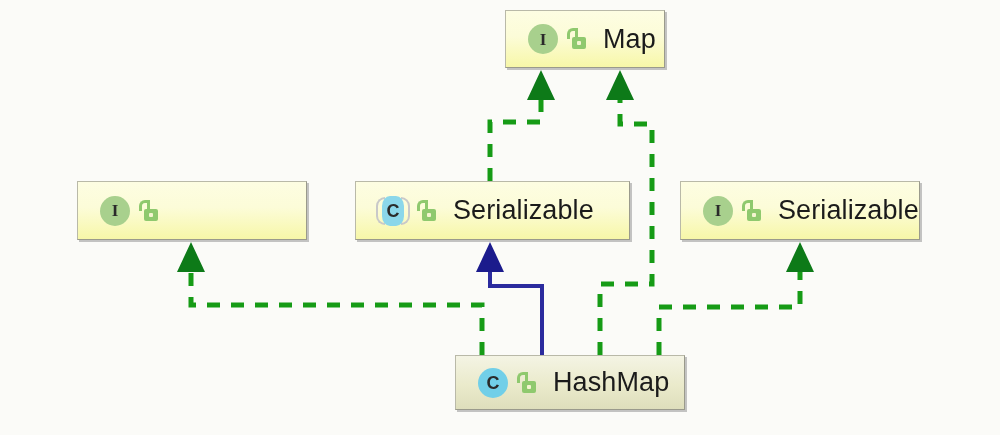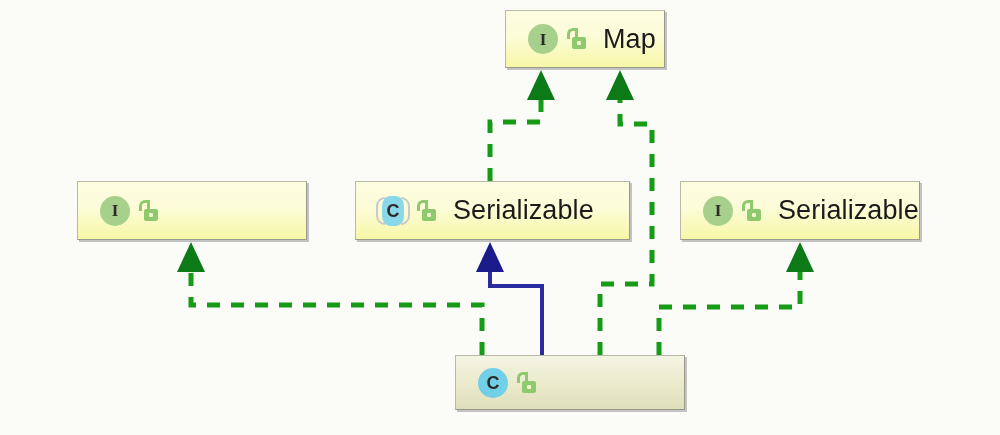--- a/index.html
+++ b/index.html
@@ -262,15 +262,16 @@
     <span class="type-icon concrete">
       <span class="disc"></span>
       <span class="glyph">C</span>
     </span>
     <span class="lock-icon">
       <span class="shackle"></span>
       <span class="shackle-stem"></span>
       <span class="body"></span>
       <span class="keyhole"></span>
     </span>
+    <span class="node-label">HashMap</span>
   </div>
 
 </div>
 
 </body></html>

